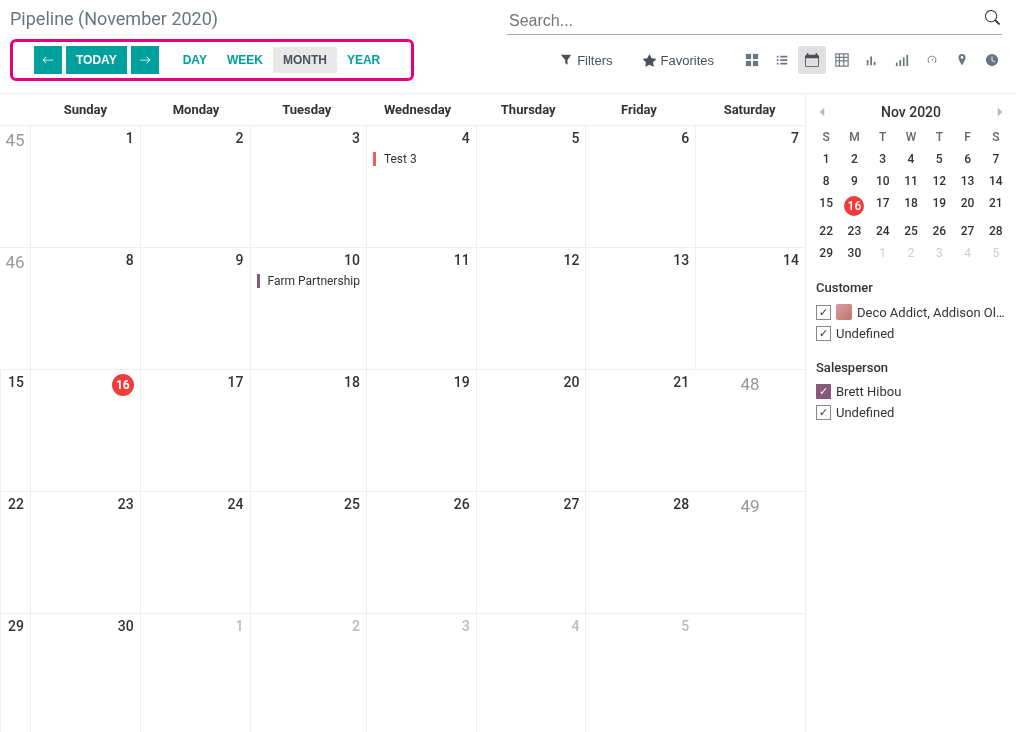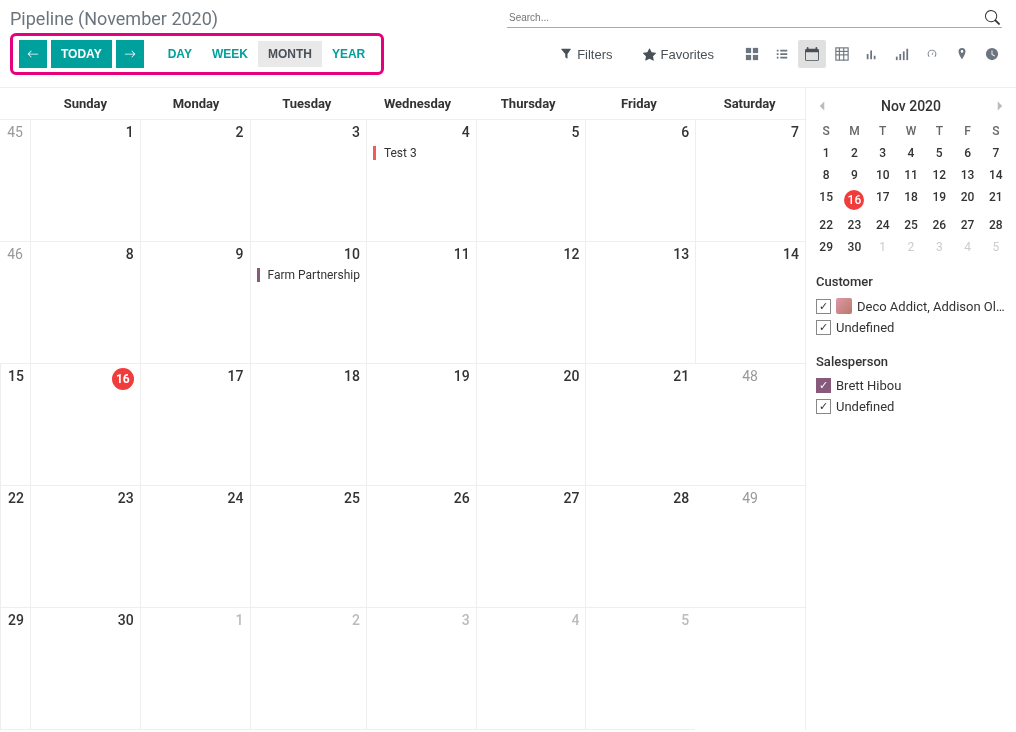--- a/index.html
+++ b/index.html
@@ -24,40 +24,40 @@
   .search-wrap {
     margin-left: auto;
     width: 495px;
     position: relative;
     margin-right: 4px;
   }
   .search-input {
     width: 100%;
     border: none;
     border-bottom: 1px solid #aaa;
-    font-size: 10px;
+    font-size: 16px;
     padding: 4px 22px 4px 2px;
     outline: none;
     color: #495057;
   }
   .search-icon {
     position: absolute;
     right: 2px;
     top: 2px;
     color: #333;
   }
   .toolbar-row {
     display: flex;
     align-items: center;
     padding: 4px 10px 6px 10px;
   }
   .highlight-box {
     border: 3px solid #e6007e;
     border-radius: 6px;
-    padding: 4px 6px;
+    padding: 4px 21px;
     display: inline-flex;
     align-items: center;
     gap: 4px;
   }
   .btn-group {
     display: inline-flex;
     gap: 4px;
     align-items: center;
   }
   .btn-teal {
@@ -146,21 +146,21 @@
     font-weight: 700;
     font-size: 13px;
     color: #333;
   }
   .cal-body {
     display: grid;
     grid-template-columns: 30px repeat(7, 1fr);
     grid-auto-rows: 122px;
   }
   .week-num {
-    font-size: 14px;
+    font-size: 17px;
     color: #999;
     padding: 4px 2px;
     text-align: center;
     border-bottom: 1px solid #eee;
   }
   .day-cell {
     border-bottom: 1px solid #eee;
     border-left: 1px solid #eee;
     position: relative;
     padding: 4px 6px;

